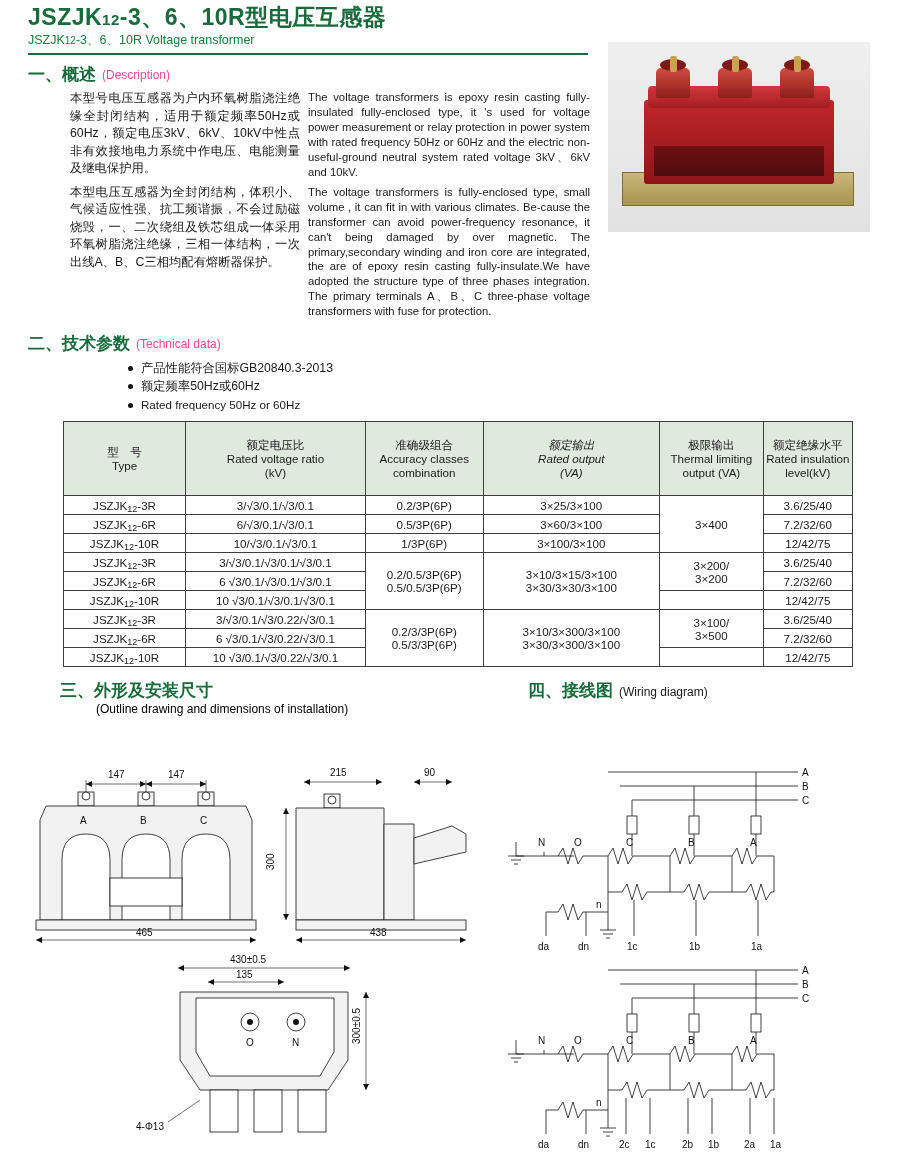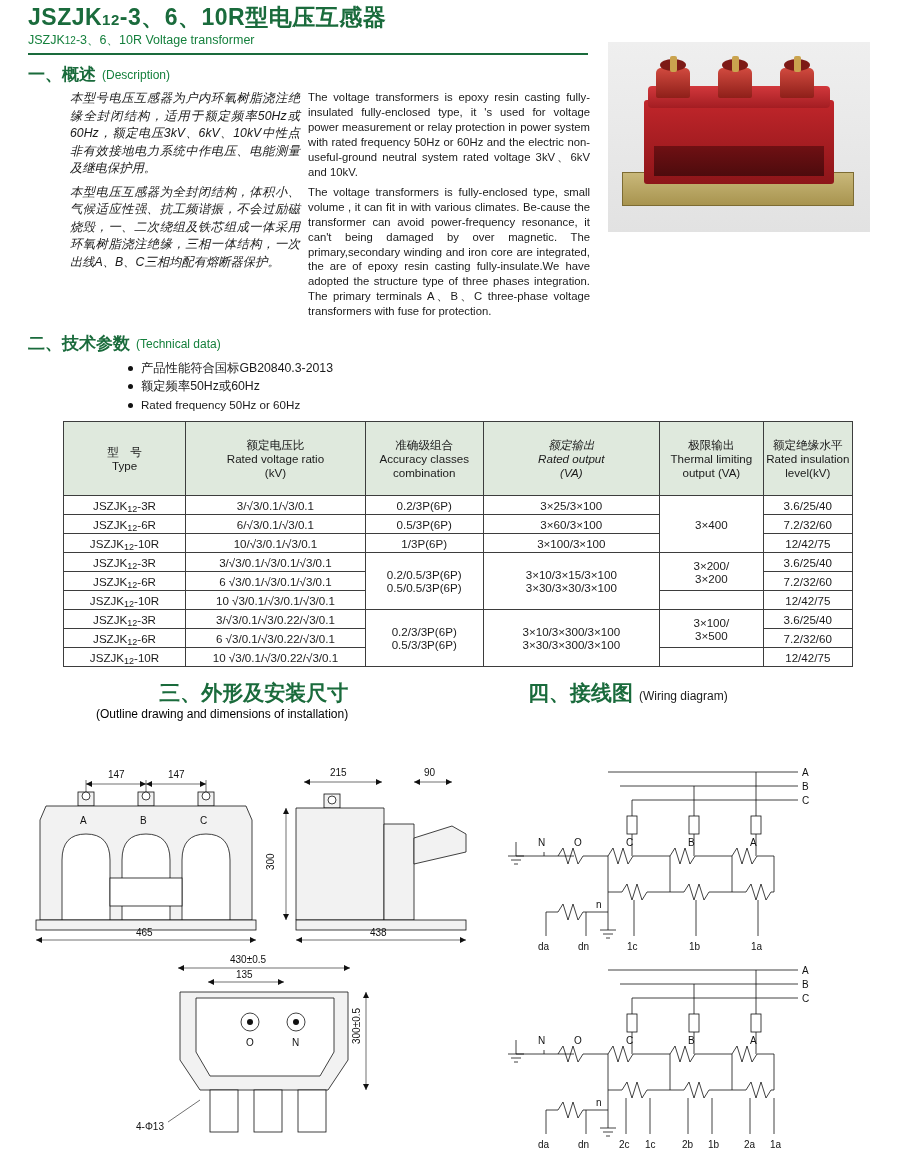--- a/index.html
+++ b/index.html
@@ -35,32 +35,31 @@
   
   .sec-h {
     color:#1a6b3c;
     font-weight:bold;
     font-size:17px;
     margin: 6px 0 4px 0;
     display:flex;
     align-items:center;
     gap:6px;
   }
-  .sec-h .en { font-size:12px; color:#15803d; font-weight:normal; }
-  .sec-h2 { color:#1a6b3c; font-weight:bold; font-size:21px;text-align:right; }
+  .sec-h .en { font-size:12px; color:#ec4899; font-weight:normal; }
+  .sec-h2 { color:#1a6b3c; font-weight:bold; font-size:17px; }
 
   
   .desc-wrap { display:flex; gap:0px; margin-top:2px; }
   .col-cn {
     width:272px;
     font-size:12.3px;
     line-height:1.42;
     text-align:justify;
     padding-left:42px;
-    font-style:italic;
   }
   .col-cn p { margin:0 0 6px 0; }
   .col-en {
     width:290px;
     font-size:11.3px;
     line-height:1.32;
     text-align:justify;
     padding-left:8px;
   }
   .col-en p { margin:0 0 5px 0; }

